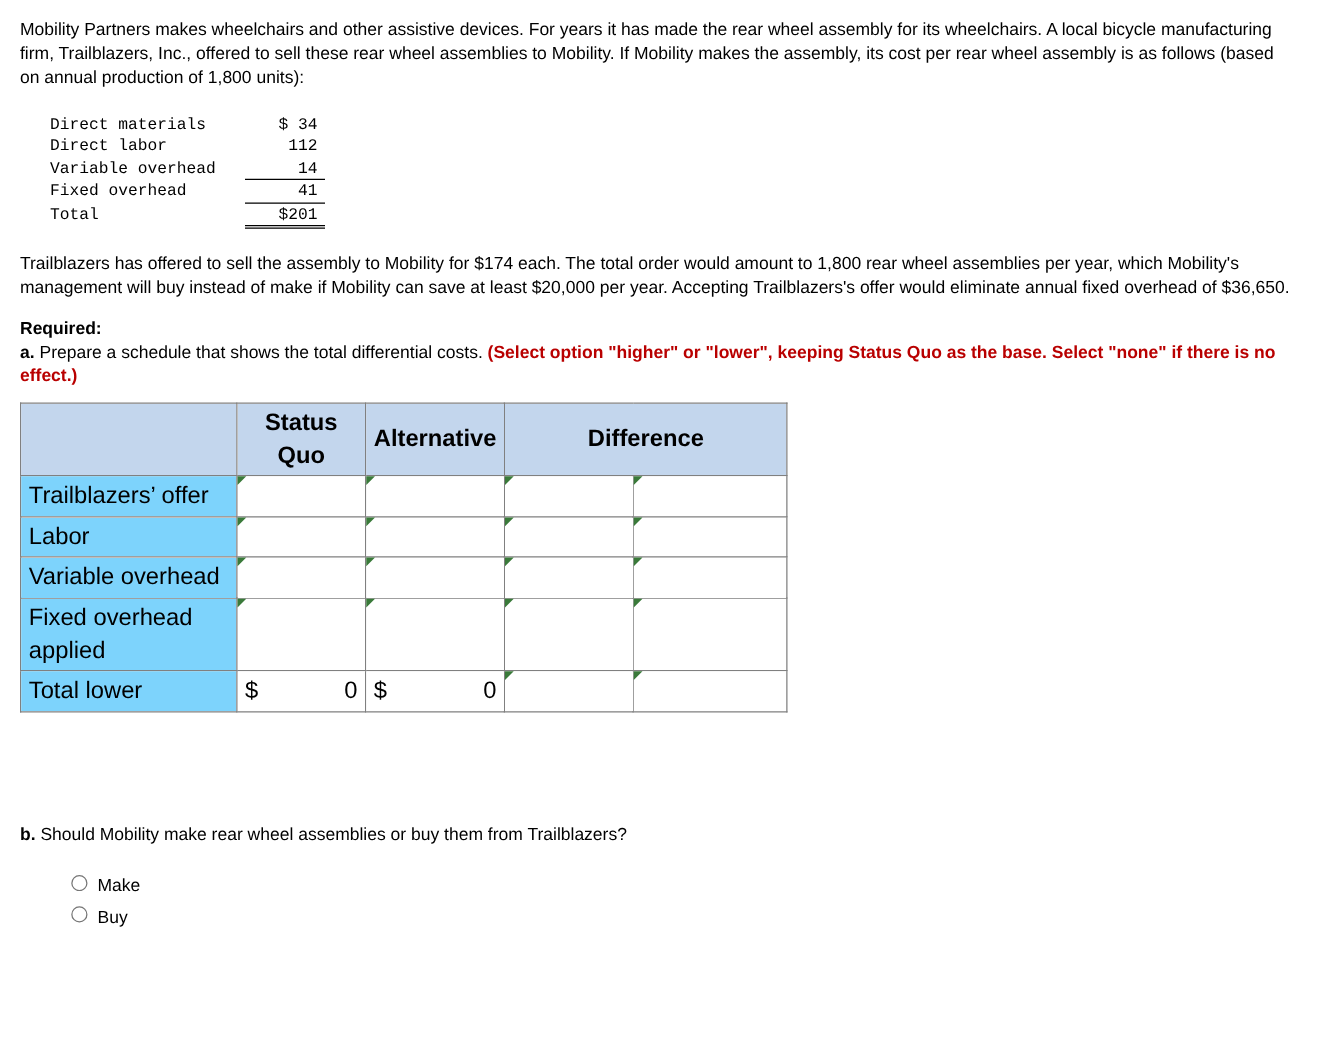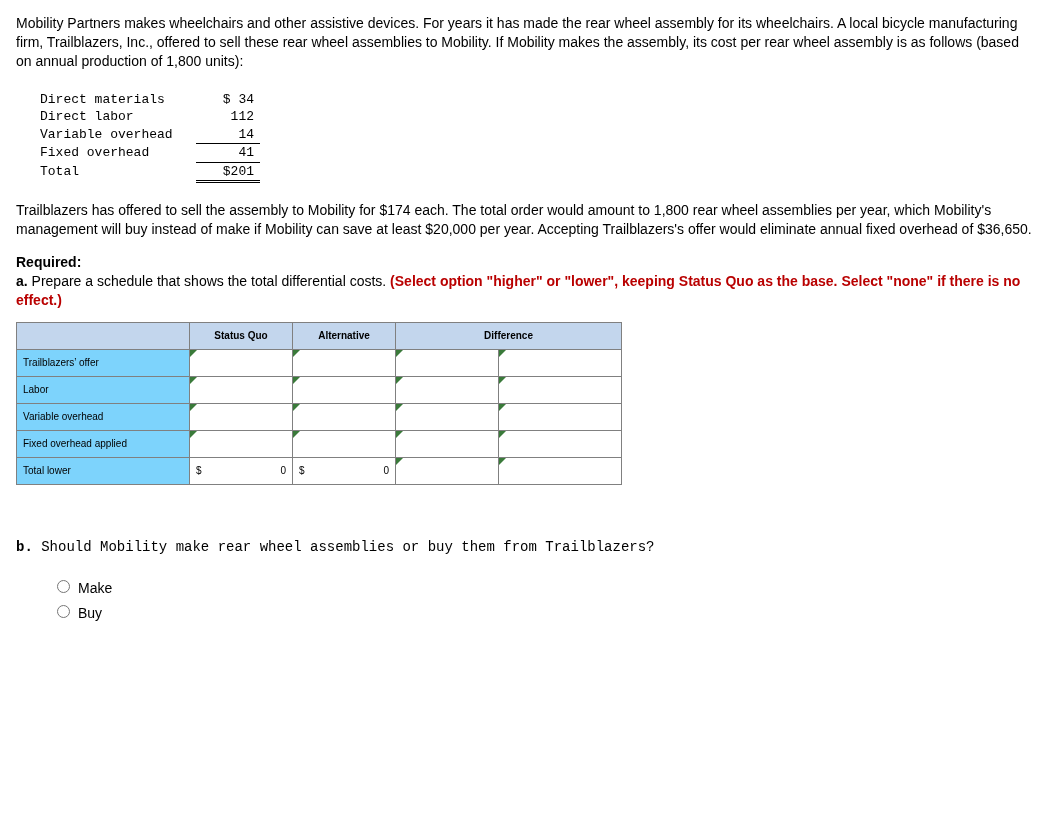--- a/index.html
+++ b/index.html
@@ -29,21 +29,21 @@
     display:flex;
     align-items:flex-end;
     width:280px;
   }
   .wrap-cost .inner { flex:1; }
   .red { color: #b90000; }
   .required { font-weight: bold; margin-top:10px;}
   .sched {
     border-collapse: collapse;
     margin-top: 12px;
-    font-size: 10px;
+    font-size: 19px;
   }
   .sched th, .sched td {
     border: 1px solid #808080;
     padding: 3px 6px;
     height: 20px;
     position: relative;
   }
   .sched th {
     background: #c3d6ed;
     font-weight: bold;
@@ -60,21 +60,21 @@
   .sched td .tick {
     position:absolute;
     left:0; top:0;
     width:0;height:0;
     border-top:7px solid #3a7a3a;
     border-right:7px solid transparent;
   }
   .sched td.total-row { text-align:right;}
   .sched td .dollar { float:left;}
   .indent { padding-left: 22px;}
-  .partb { margin-top: 53px; font-family: Liberation Mono, monospace; }
+  .partb { margin-top: 88px; }
   .radio-group { margin: 20px 0 0 36px; }
   .radio-group label { display:block; margin:4px 0; font-size:14px;}
   .radio-group input { margin-right:8px;}
 </style>
 </head>
 <body>
 
 <div class="problem-text">Mobility Partners makes wheelchairs and other assistive devices. For years it has made the rear wheel assembly for its wheelchairs. A local bicycle manufacturing firm, Trailblazers, Inc., offered to sell these rear wheel assemblies to Mobility. If Mobility makes the assembly, its cost per rear wheel assembly is as follows (based on annual production of 1,800 units):</div>
 
 <div class="wrap-cost">

